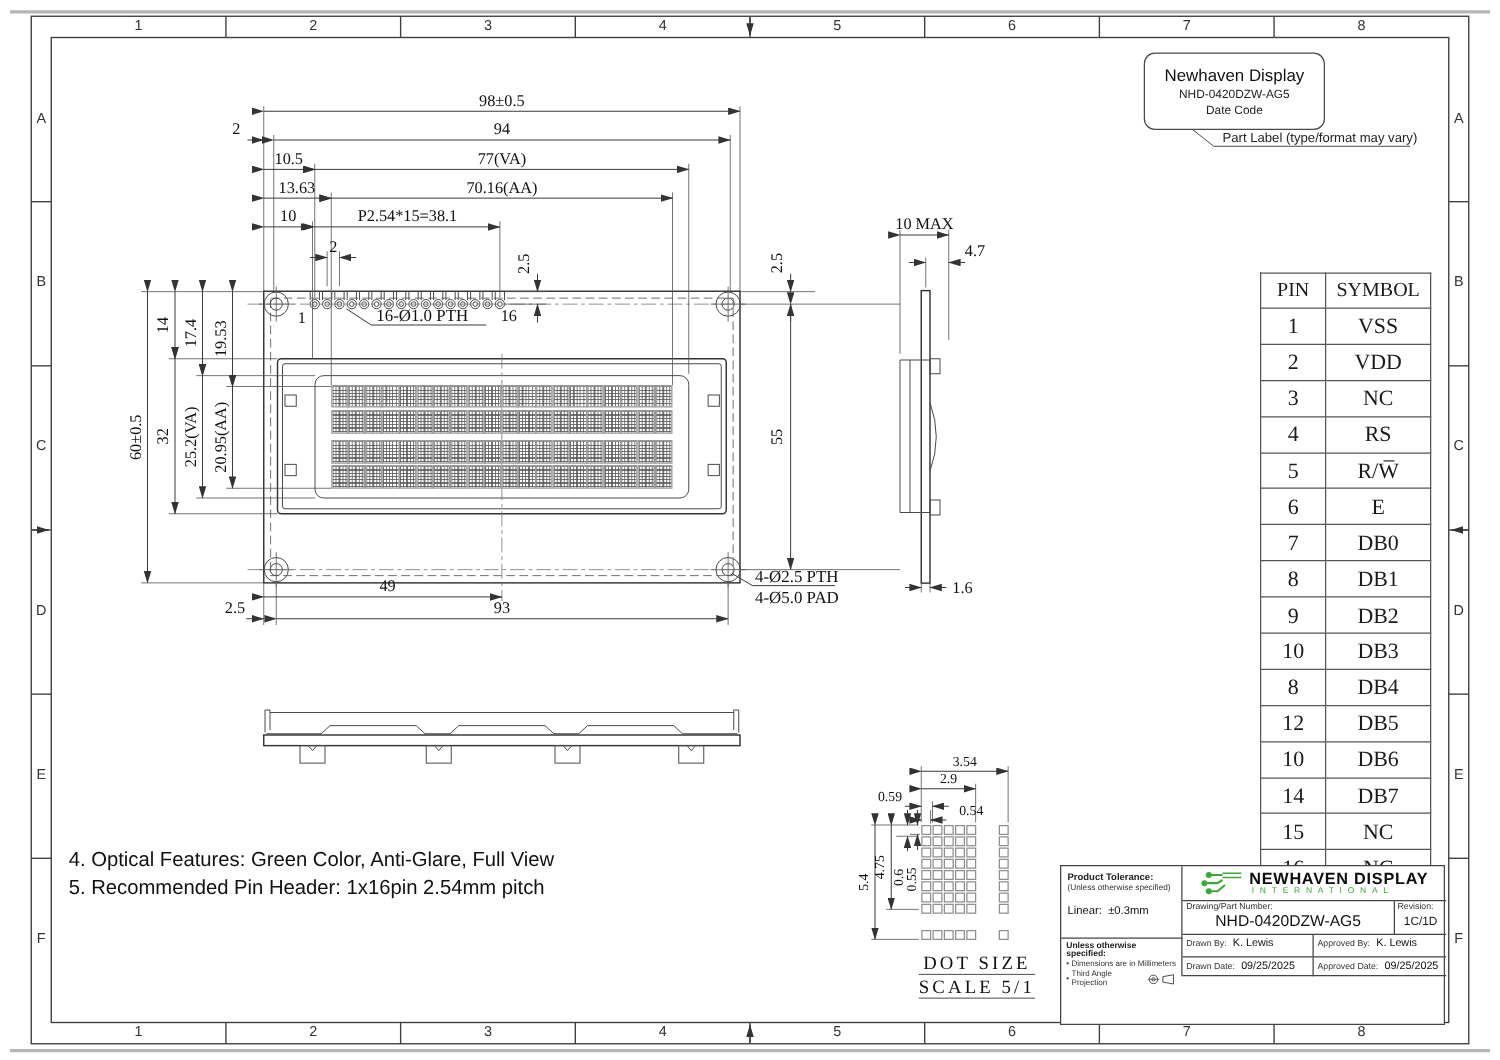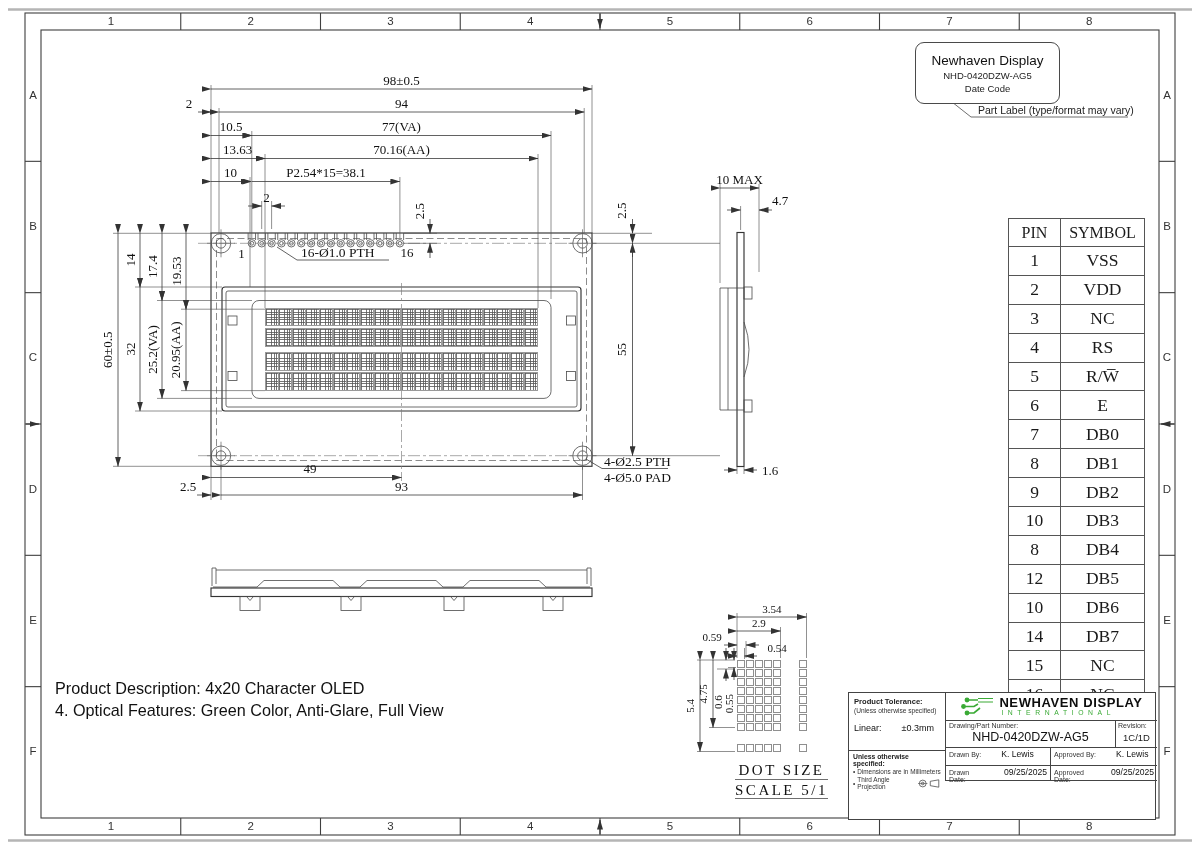--- a/index.html
+++ b/index.html
@@ -63,21 +63,21 @@
   #logo-text .n1{font-size:13px;font-weight:bold;color:#0d0d0d;letter-spacing:0.6px;line-height:12px;}
   #logo-text .n2{font-size:6.8px;color:#3aaa35;letter-spacing:4.6px;line-height:8px;margin-left:2px;}
   #pn-cell{left:97px;top:28px;width:170px;height:27px;border-right:1px solid #444;border-bottom:1px solid #444;padding:1px 3px;}
   #pn-cell .v{font-size:12.5px;color:#111;text-align:center;margin-top:1px;}
   #rev-cell{left:267px;top:28px;width:41px;height:27px;border-bottom:1px solid #444;padding:1px 2px;}
   #rev-cell .v{font-size:9.5px;text-align:center;margin-top:3px;}
   #drawn-cell{left:97px;top:55px;width:105px;height:18px;border-right:1px solid #444;border-bottom:1px solid #444;padding:1px 3px;}
   #appr-cell{left:202px;top:55px;width:106px;height:18px;border-bottom:1px solid #444;padding:1px 3px;}
   #ddate-cell{left:97px;top:73px;width:105px;height:15px;border-right:1px solid #444;border-bottom:1px solid #444;padding:1px 3px;}
   #adate-cell{left:202px;top:73px;width:106px;height:15px;border-bottom:1px solid #444;padding:1px 3px;}
-  .kv{display:flex;gap:20px;align-items:baseline;}
+  .kv{display:flex;gap:5px;align-items:baseline;}
   .kv .v{font-size:8.6px;color:#111;}
   #disc-cell{left:0;top:88px;width:308px;height:40px;padding:3px 7px;font-size:9.3px;line-height:1.26;color:#111;}
 </style>
 </head>
 <body>
 
 <div id="page">
 
   <svg id="linework" width="1200" height="848" viewBox="0 0 1200 848">
     <defs>
@@ -605,22 +605,22 @@
           </tr>
           <tr>
             <td>16</td>
             <td>NC</td>
           </tr>
         </tbody>
     </table>
   </div>
 
   <div id="product" class="abs">
-    <div class="pline">Product Description: 4x20 Character OLED</div>
     <div class="pline">4. Optical Features: Green Color, Anti-Glare, Full View</div>
+    <div class="pline">5. Recommended Pin Header: 1x16pin 2.54mm pitch</div>
   </div>
 
   <div id="tblock" class="abs">
     <div id="tol-cell" class="cell">
       <div class="t1">Product Tolerance:</div>
       <div class="t2">(Unless otherwise specified)</div>
       <div class="t3 kv">
         <span>Linear:</span>
         <span>±0.3mm</span>
       </div>

